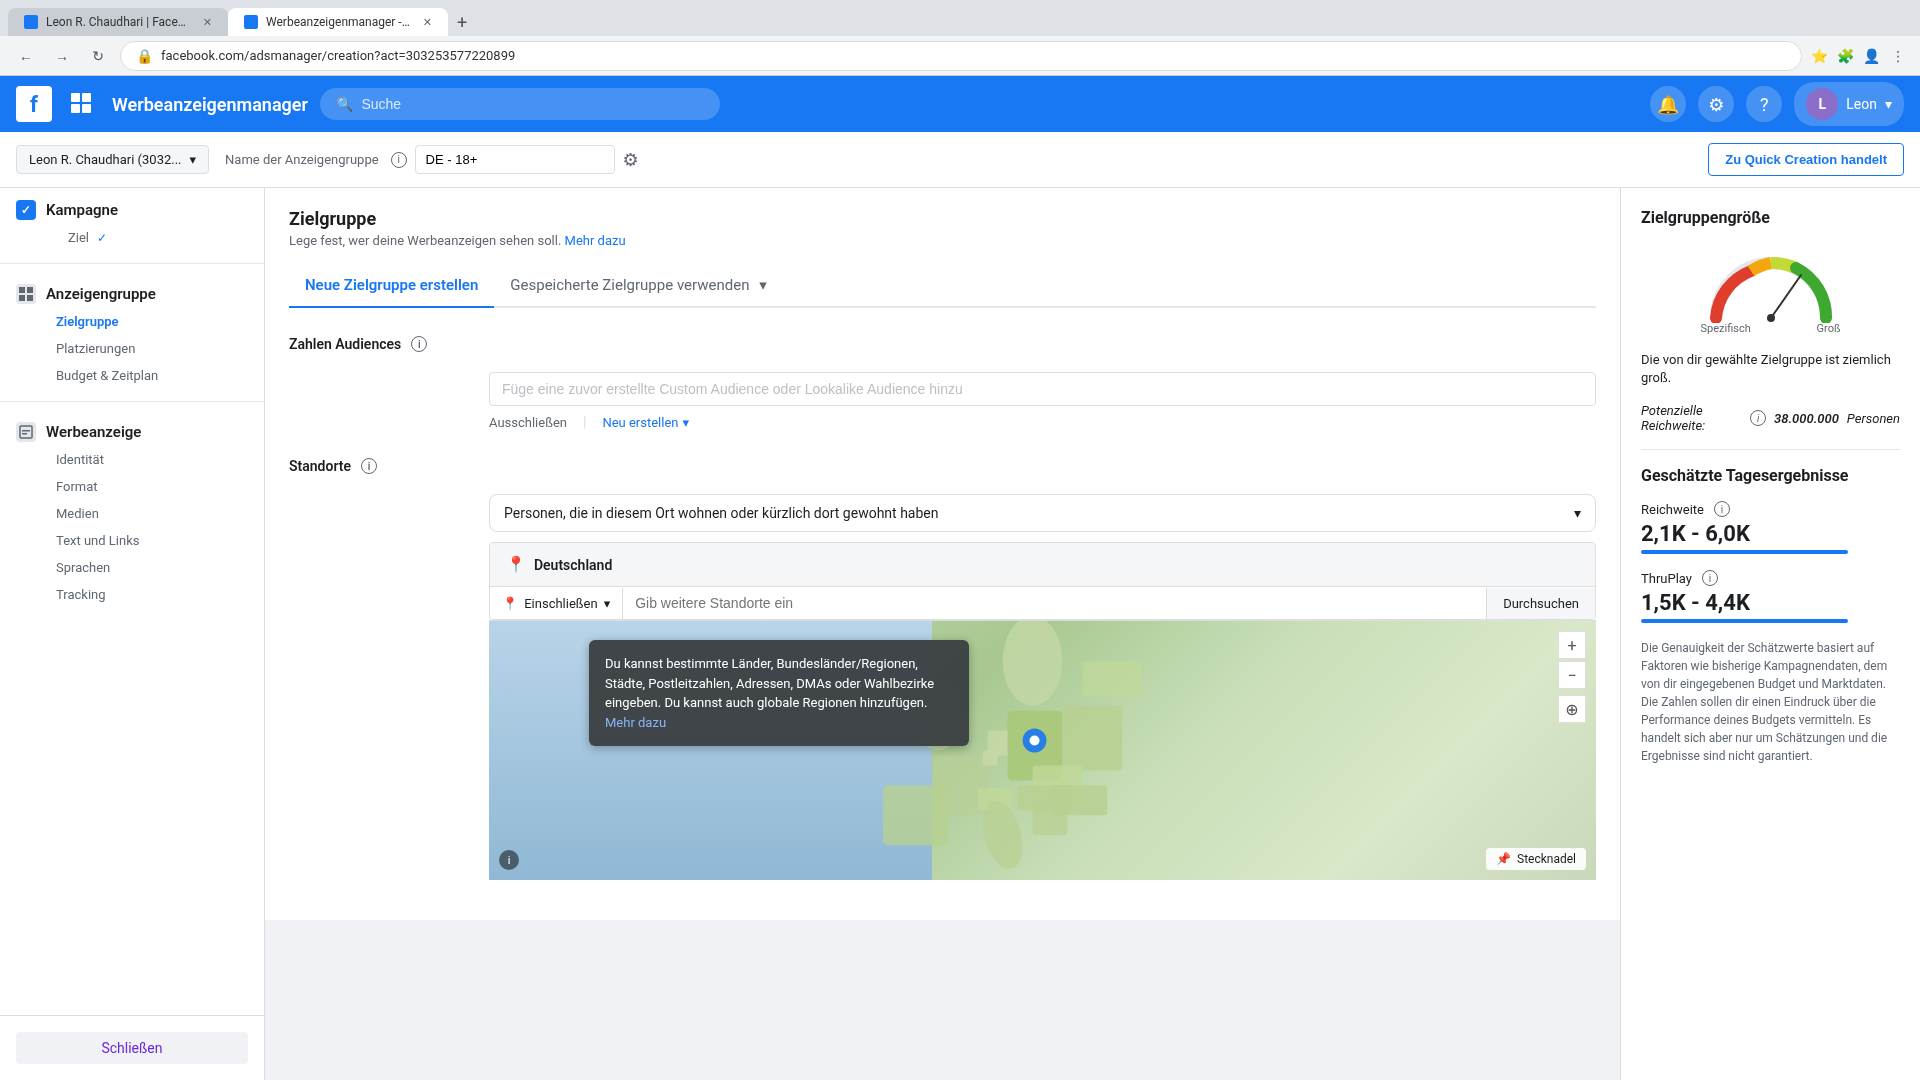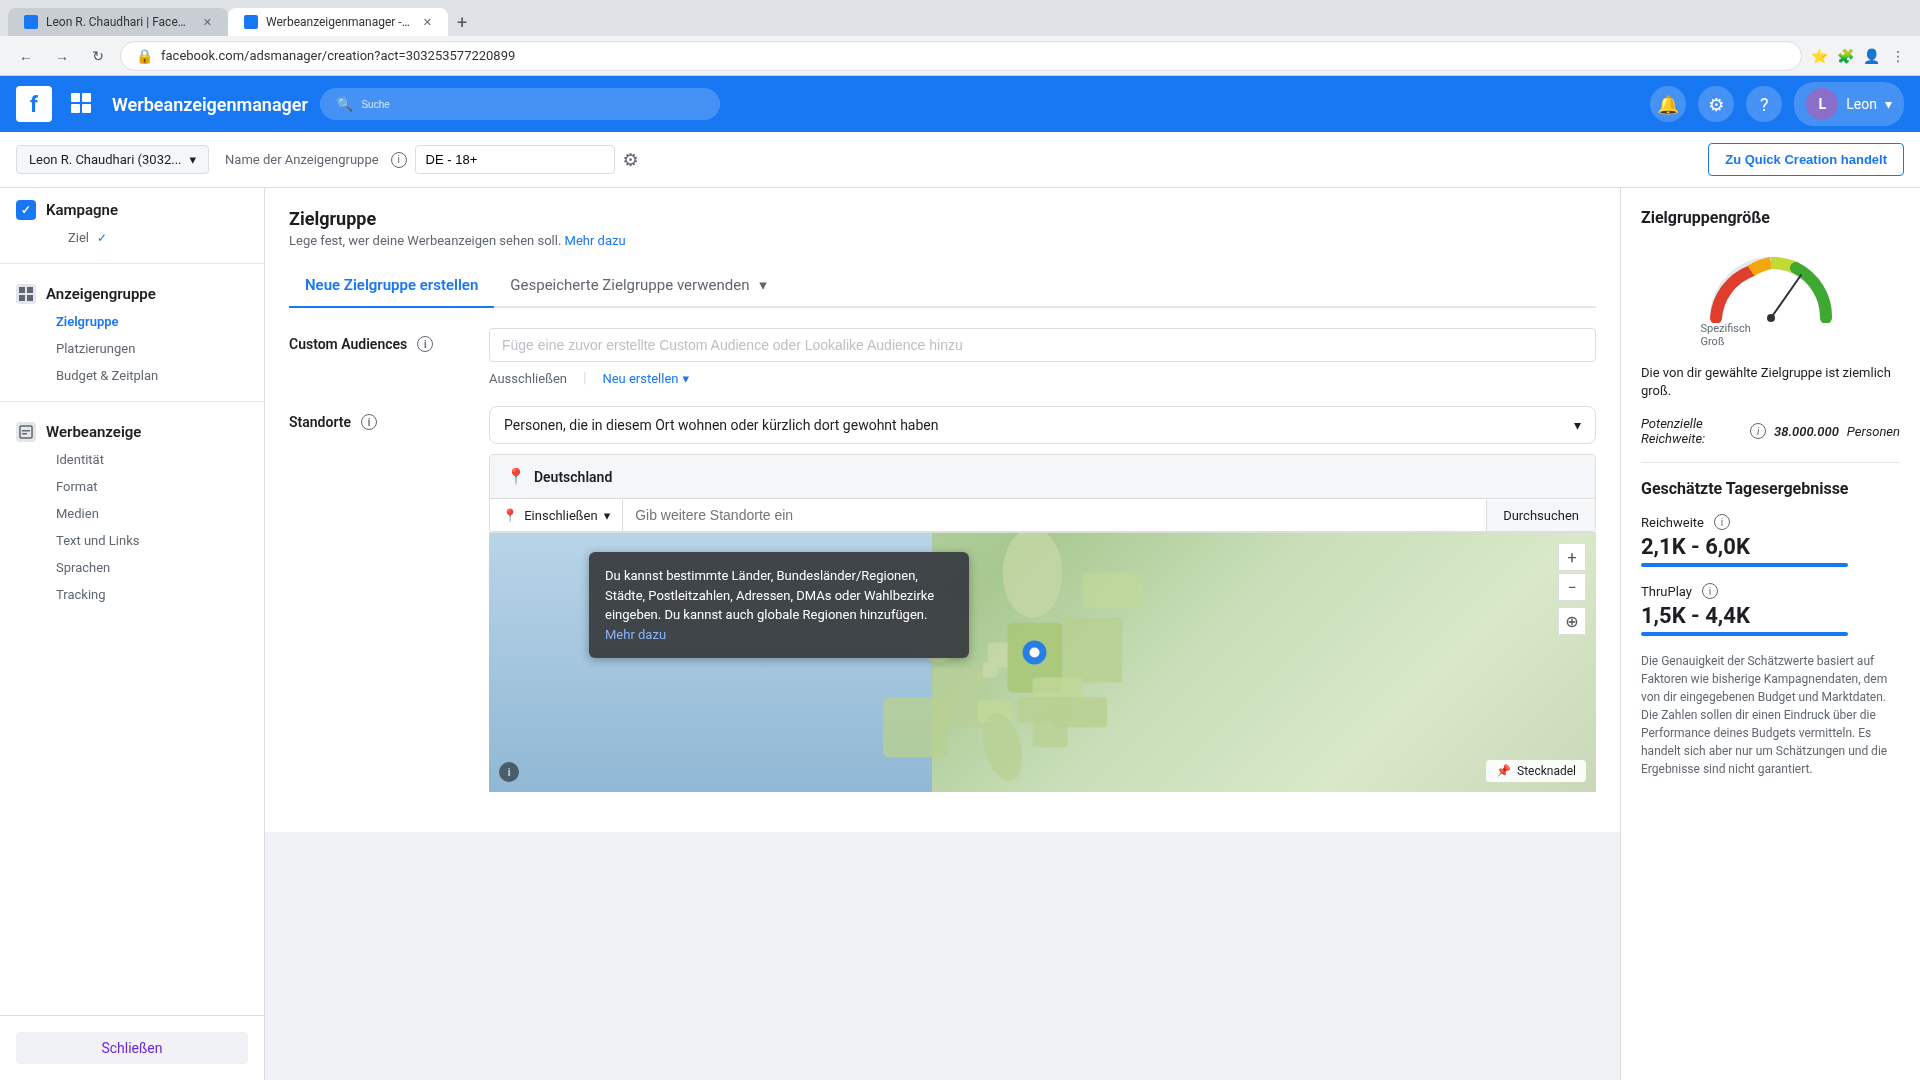--- a/index.html
+++ b/index.html
@@ -18,21 +18,21 @@
     .address-bar-url { flex: 1; color: #333; font-size: 13px; }
     .nav-icons { display: flex; gap: 6px; align-items: center; }
     .nav-icon { width: 20px; height: 20px; display: flex; align-items: center; justify-content: center; font-size: 14px; color: #555; cursor: pointer; }
 
     
     .fb-topbar { background: #1877f2; display: flex; align-items: center; padding: 0 16px; height: 56px; gap: 12px; }
     .fb-logo { width: 36px; height: 36px; background: white; border-radius: 4px; display: flex; align-items: center; justify-content: center; color: #1877f2; font-weight: bold; font-size: 22px; flex-shrink: 0; }
     .fb-app-icon { width: 36px; height: 36px; display: flex; align-items: center; justify-content: center; }
     .fb-app-name { color: white; font-size: 18px; font-weight: 600; }
     .fb-search { flex: 0 0 400px; background: rgba(255,255,255,0.2); border: none; border-radius: 20px; padding: 8px 16px; color: white; font-size: 14px; display: flex; align-items: center; gap: 8px; }
-    .fb-search input { background: transparent; border: none; outline: none; color: #000000; font-size: 10px; flex: 1; }
+    .fb-search input { background: transparent; border: none; outline: none; color: #000000; font-size: 14px; flex: 1; }
     .fb-search input::placeholder { color: rgba(255,255,255,0.8); }
     .fb-search-icon { color: rgba(255,255,255,0.8); }
     .fb-topbar-right { margin-left: auto; display: flex; align-items: center; gap: 12px; }
     .fb-user-btn { display: flex; align-items: center; gap: 8px; background: rgba(255,255,255,0.2); border-radius: 20px; padding: 6px 12px; color: white; cursor: pointer; }
     .fb-avatar { width: 32px; height: 32px; border-radius: 50%; background: #ccc; overflow: hidden; }
     .fb-icon-btn { width: 36px; height: 36px; border-radius: 50%; background: rgba(255,255,255,0.2); display: flex; align-items: center; justify-content: center; color: white; cursor: pointer; font-size: 18px; }
 
     
     .sub-header { background: #fff; border-bottom: 1px solid #ddd; display: flex; align-items: center; padding: 0 16px; height: 56px; gap: 16px; }
     .account-select { display: flex; align-items: center; gap: 8px; background: #f5f6f7; border: 1px solid #ddd; border-radius: 4px; padding: 6px 12px; cursor: pointer; font-size: 13px; }
@@ -65,21 +65,21 @@
     .section-subtitle { font-size: 13px; color: #606770; }
     .section-subtitle a { color: #1877f2; text-decoration: none; }
 
     .tabs-row { display: flex; border-bottom: 2px solid #e4e6eb; margin-bottom: 20px; }
     .tab { padding: 12px 16px; font-size: 15px; cursor: pointer; color: #606770; border-bottom: 2px solid transparent; margin-bottom: -2px; }
     .tab.active { color: #1877f2; border-bottom-color: #1877f2; font-weight: 600; }
     .tab-arrow { margin-left: 6px; }
 
     .form-row { display: flex; align-items: flex-start; gap: 20px; margin-bottom: 20px; }
     .form-label { width: 180px; font-size: 14px; font-weight: 600; color: #1c1e21; padding-top: 8px; flex-shrink: 0; display: flex; align-items: flex-start; gap: 6px; }
-    .form-control { flex: 1; }
+    .form-control { flex: 1; margin-top: 44px; }
     .form-input { width: 100%; border: 1px solid #ddd; border-radius: 4px; padding: 8px 12px; font-size: 14px; color: #1c1e21; background: #fff; }
     .form-input::placeholder { color: #bcc0c4; }
 
     .audience-actions { display: flex; gap: 16px; align-items: center; }
     .audience-link { color: #606770; font-size: 13px; cursor: pointer; text-decoration: none; }
     .audience-link-blue { color: #1877f2; font-size: 13px; cursor: pointer; display: flex; align-items: center; gap: 4px; }
     .divider-v { color: #ddd; }
     .location-select-btn { width: 100%; border: 1px solid #ddd; border-radius: 8px; padding: 10px 14px; font-size: 14px; background: #fff; display: flex; align-items: center; justify-content: space-between; cursor: pointer; }
 
     .location-box { border: 1px solid #ddd; border-radius: 4px; overflow: hidden; }
@@ -295,21 +295,21 @@
           <div class="tabs-row">
             <div class="tab active">Neue Zielgruppe erstellen</div>
             <div class="tab">
               <span>Gespeicherte Zielgruppe verwenden</span>
               <span class="tab-arrow">▾</span>
             </div>
           </div>
 
           <div class="form-row">
             <div class="form-label">
-              <span>Custom Audiences</span>
+              <span>Zahlen Audiences</span>
               <span class="info-icon-btn">i</span>
             </div>
             <div class="form-control">
               <input class="form-input" type="text" placeholder="Füge eine zuvor erstellte Custom Audience oder Lookalike Audience hinzu" style="">
               <div class="audience-actions" style="margin-top:8px;">
                 <a class="audience-link">Ausschließen</a>
                 <span class="divider-v">|</span>
                 <a class="audience-link-blue">
                   <span>Neu erstellen</span>
                   <span>▾</span>
@@ -429,21 +429,21 @@
 
               <path d="M 50 28 A 55 55 0 0 1 70 20" fill="none" stroke="#f4a60c" stroke-width="12"></path>
 
               <path d="M 70 20 A 55 55 0 0 1 95 25" fill="none" stroke="#c3d934" stroke-width="12"></path>
 
               <path d="M 95 25 A 55 55 0 0 1 125 75" fill="none" stroke="#3ea830" stroke-width="12" stroke-linecap="round"></path>
 
               <line x1="70" y1="75" x2="100" y2="32" stroke="#333" stroke-width="2" stroke-linecap="round"></line>
               <circle cx="70" cy="75" r="4" fill="#333"></circle>
             </svg>
-            <div class="gauge-labels" style="width:140px;flex-direction:column;">
+            <div class="gauge-labels" style="width:140px;">
               <span>Spezifisch</span>
               <span>Groß</span>
             </div>
           </div>
         </div>
 
         <div class="panel-desc">
           <span>Die von dir gewählte Zielgruppe ist ziemlich groß.</span>
         </div>
 

